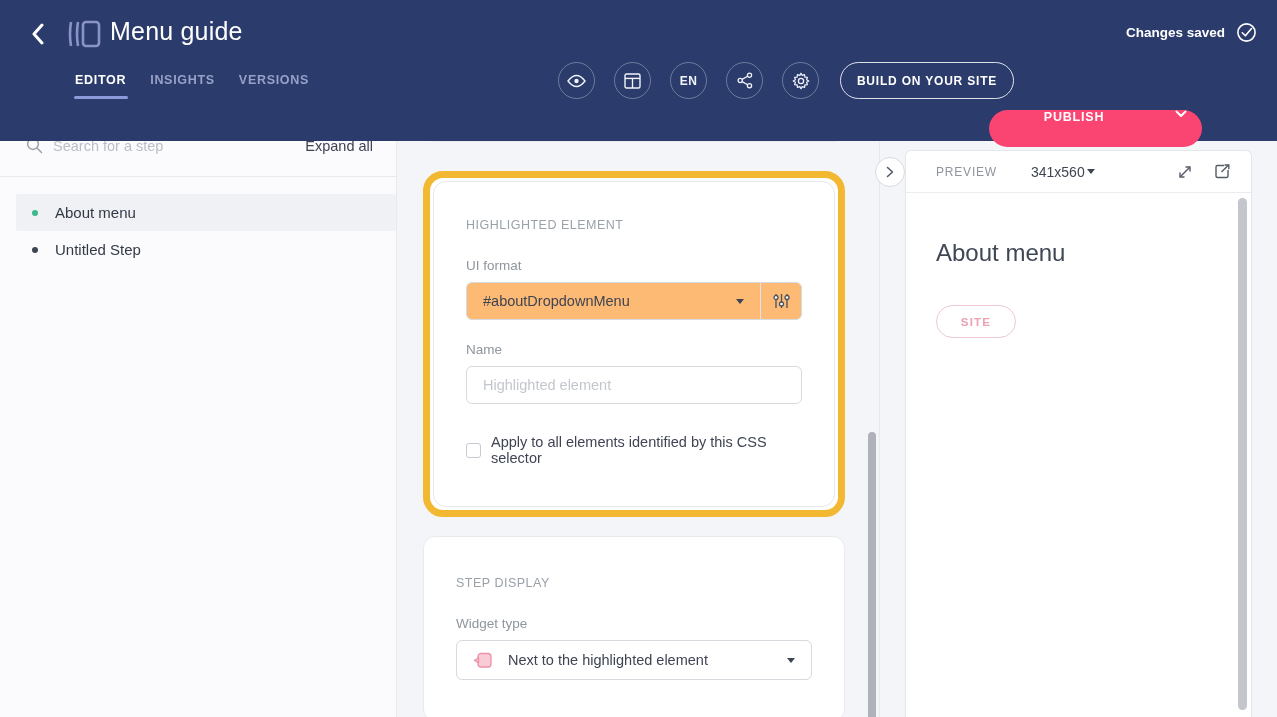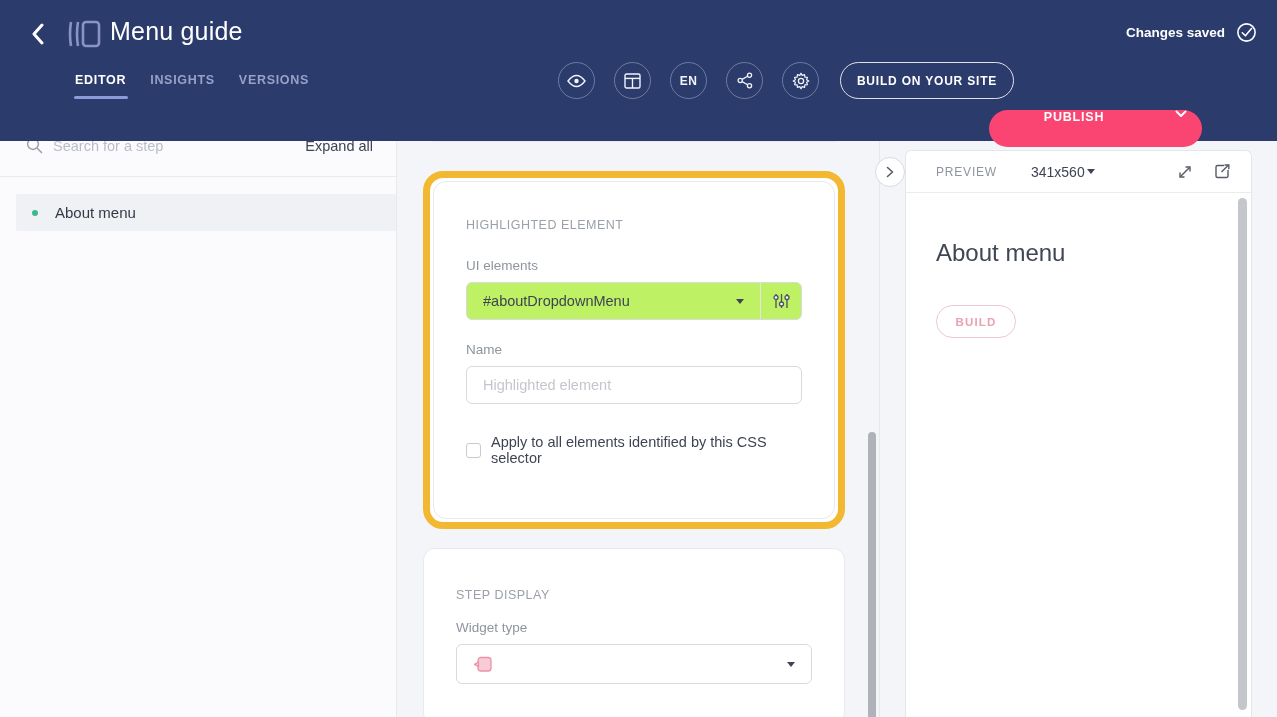--- a/index.html
+++ b/index.html
@@ -35,25 +35,25 @@
   .steps { margin-top:17px; }
   .step-item { height:37px; display:flex; align-items:center; margin-left:16px; padding-left:16px; font-size:15px; color:#333a47; cursor:pointer; }
   .step-item.selected { background:#f0f1f4; border-radius:2px; }
   .step-dot { width:6px; height:6px; border-radius:50%; margin-right:17px; flex:none; }
 
   
   .main { position:absolute; left:397px; top:115px; width:483px; height:602px; background:#f4f5f8; border-right:1px solid #e6e8ec; overflow:hidden; }
   .col { margin-left:26px; width:422px; }
   .card-partial { height:27px; background:#fff; border:1px solid #e9eaee; border-top:none; border-radius:0 0 10px 10px; }
   .hl-wrap { margin-top:29px; border:7px solid #f3b831; border-radius:20px; background:#fff; padding:3px; }
-  .hl-card { border:1px solid #e7e9ed; border-radius:13px; background:#fff; padding:36px 32px 52px; }
+  .hl-card { border:1px solid #e7e9ed; border-radius:13px; background:#fff; padding:36px 32px 40px; }
   .sd-card { margin-top:19px; background:#fff; border:1px solid #e9eaee; border-radius:12px; padding:39px 32px 40px; }
   .section-title { font-size:12.5px; letter-spacing:.5px; color:#9aa1a9; line-height:15px; }
   .field-label { margin-top:22px; margin-bottom:8px; font-size:13.5px; color:#8e959d; line-height:16px; }
-  .select-group { display:flex; height:38px; border:1px solid #d7dade; border-radius:6px; background:#bef264; align-items:stretch; }
+  .select-group { display:flex; height:38px; border:1px solid #d7dade; border-radius:6px; background:#fdba74; align-items:stretch; }
   .select-main { flex:1; display:flex; align-items:center; padding:0 16px; font-size:14.5px; color:#3e4453; cursor:pointer; }
   .caret-down { width:0; height:0; border-left:4.5px solid transparent; border-right:4.5px solid transparent; border-top:5.5px solid #3e4453; margin-left:auto; }
   .vdivider { width:1px; background:#e2e4e8; }
   .settings-btn { width:40px; display:flex; align-items:center; justify-content:center; color:#4a5160; cursor:pointer; }
   .text-input { width:100%; height:38px; border:1px solid #d7dade; border-radius:6px; padding:0 16px; font-size:14.5px; color:#3e4453; outline:none; font-family:"Liberation Sans", sans-serif; }
   .text-input::placeholder { color:#c3c7cd; }
   .checkbox-row { margin-top:30px; display:flex; align-items:center; gap:10px; }
   .checkbox { width:15px; height:15px; border:1px solid #c7cbd1; border-radius:3px; background:#fff; flex:none; cursor:pointer; }
   .checkbox-label { font-size:14.5px; color:#3e4453; }
   .widget-select { display:flex; align-items:center; height:40px; border:1px solid #d7dade; border-radius:6px; background:#fff; padding:0 16px; gap:15px; cursor:pointer; }
@@ -180,32 +180,36 @@
         </svg>
       </span>
       <input class="search-input" type="text" placeholder="Search for a step" style="">
       <span class="expand-all">Expand all</span>
     </div>
     <div class="steps">
       <div class="step-item selected">
         <span class="step-dot" style="background:#3cb98b"></span>
         <span>About menu</span>
       </div>
+      <div class="step-item">
+        <span class="step-dot" style="background:#3e4453"></span>
+        <span>Untitled Step</span>
+      </div>
     </div>
   </div>
 
   <div class="main">
     <div class="col">
       <div class="card-partial"></div>
 
       <div class="hl-wrap">
         <div class="hl-card">
           <div class="section-title">HIGHLIGHTED ELEMENT</div>
 
-          <div class="field-label" style="margin-top:25px">UI elements</div>
+          <div class="field-label" style="margin-top:25px">UI format</div>
           <div class="select-group">
             <div class="select-main">
               <span>#aboutDropdownMenu</span>
               <span class="caret-down"></span>
             </div>
             <div class="vdivider"></div>
             <div class="settings-btn">
               <span>
                 <svg width="17" height="16" viewBox="0 0 17 16">
                   <line x1="3" y1="1" x2="3" y2="15" stroke="#4a5160" stroke-width="1.3"></line>
@@ -225,28 +229,29 @@
           <div class="checkbox-row">
             <span class="checkbox"></span>
             <span class="checkbox-label">Apply to all elements identified by this CSS selector</span>
           </div>
         </div>
       </div>
 
       <div class="sd-card">
         <div class="section-title">STEP DISPLAY</div>
 
-        <div class="field-label" style="margin-top:17px">Widget type</div>
+        <div class="field-label" style="margin-top:25px">Widget type</div>
         <div class="widget-select">
           <span>
             <svg width="20" height="19" viewBox="0 0 20 19">
               <rect x="5" y="2.5" width="13" height="13.5" rx="3" fill="#f9cbd6" stroke="#ec92a7" stroke-width="1.3"></rect>
               <path d="M5.5 7 L1.5 9.4 L5.5 11.8 Z" fill="#f9cbd6" stroke="#ec92a7" stroke-width="1.3" stroke-linejoin="round"></path>
             </svg>
           </span>
+          <span class="wlabel">Next to the highlighted element</span>
           <span class="caret-down"></span>
         </div>
 
 
       </div>
     </div>
     <div class="main-scrollbar"></div>
   </div>
 
   <div class="collapse-btn">
@@ -282,18 +287,18 @@
               <path d="M10 2.5 H3.5 A1.5 1.5 0 0 0 2 4 V13 A1.5 1.5 0 0 0 3.5 14.5 H12.5 A1.5 1.5 0 0 0 14 13 V7" fill="none" stroke="#555b66" stroke-width="1.4"></path>
               <line x1="7.5" y1="9" x2="14.5" y2="2" stroke="#555b66" stroke-width="1.4"></line>
               <polyline points="10.5,2 14.8,2 14.8,6.3" fill="none" stroke="#555b66" stroke-width="1.4"></polyline>
             </svg>
           </span>
         </div>
       </div>
     </div>
     <div class="pv-body">
       <div class="pv-step-title">About menu</div>
-      <button class="next-btn">BUILD</button>
+      <button class="next-btn">SITE</button>
     </div>
     <div class="pv-scrollbar"></div>
   </div>
 
 </div>
 
 </body></html>

